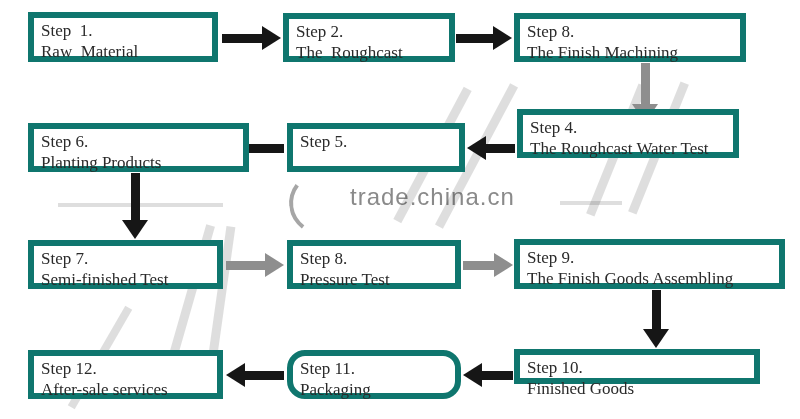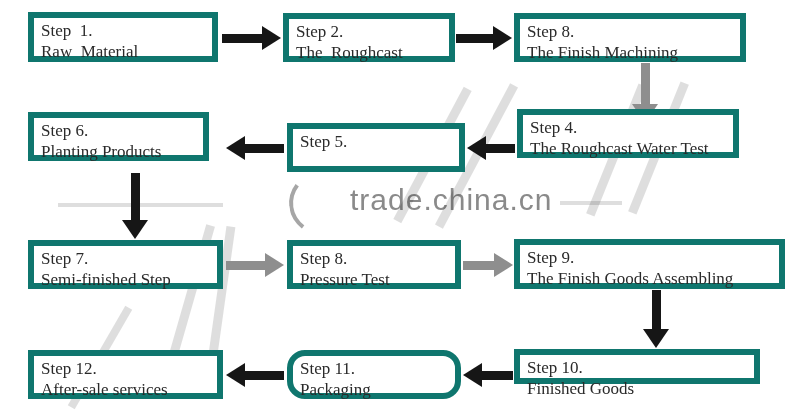--- a/index.html
+++ b/index.html
@@ -67,21 +67,21 @@
     border-top: 19px solid var(--c);
   }
   .black { --c: #161616; }
   .gray  { --c: #8e8e8e; }
   
   .wm-text {
     position: absolute;
     left: 350px;
     top: 183px;
     font-family: "Liberation Sans", sans-serif;
-    font-size: 30px;
+    font-size: 24px;
     letter-spacing: 1px;
     color: #8a8a8a;
     z-index: 1;
     user-select: none;
   }
   .wm-paren {
     position: absolute;
     left: 289px;
     top: 171px;
     width: 58px;
@@ -134,21 +134,21 @@
   <div class="box" style="left:514px; top:13px; width:232px; height:49px;">
     <div class="box-title">Step 8.</div>
     <div class="box-label">The Finish Machining</div>
   </div>
 
   <div class="varrow gray" style="left:632px; top:63px; height:60px;">
     <div class="shaft"></div>
       <div class="head-down"></div>
   </div>
 
-  <div class="box" style="left:28px; top:112px; width:181px; height:49px;">
+  <div class="box" style="left:28px; top:123px; width:221px; height:49px;">
     <div class="box-title">Step 6.</div>
     <div class="box-label">Planting Products</div>
   </div>
   <div class="harrow black" style="left:226px; top:136px; width:58px;">
     <div class="head-left"></div>
       <div class="shaft"></div>
   </div>
   <div class="box" style="left:287px; top:123px; width:178px; height:49px;">
     <div class="box-title">Step 5.</div>
   </div>
@@ -161,21 +161,21 @@
     <div class="box-label">The Roughcast Water Test</div>
   </div>
 
   <div class="varrow black" style="left:122px; top:173px; height:66px;">
     <div class="shaft"></div>
       <div class="head-down"></div>
   </div>
 
   <div class="box" style="left:28px; top:240px; width:195px; height:49px;">
     <div class="box-title">Step 7.</div>
-    <div class="box-label">Semi-finished Step</div>
+    <div class="box-label">Semi-finished Test</div>
   </div>
   <div class="harrow gray" style="left:226px; top:253px; width:58px;">
     <div class="shaft"></div>
       <div class="head-right"></div>
   </div>
   <div class="box" style="left:287px; top:240px; width:174px; height:49px;">
     <div class="box-title">Step 8.</div>
     <div class="box-label">Pressure Test</div>
   </div>
   <div class="harrow gray" style="left:463px; top:253px; width:50px;">

